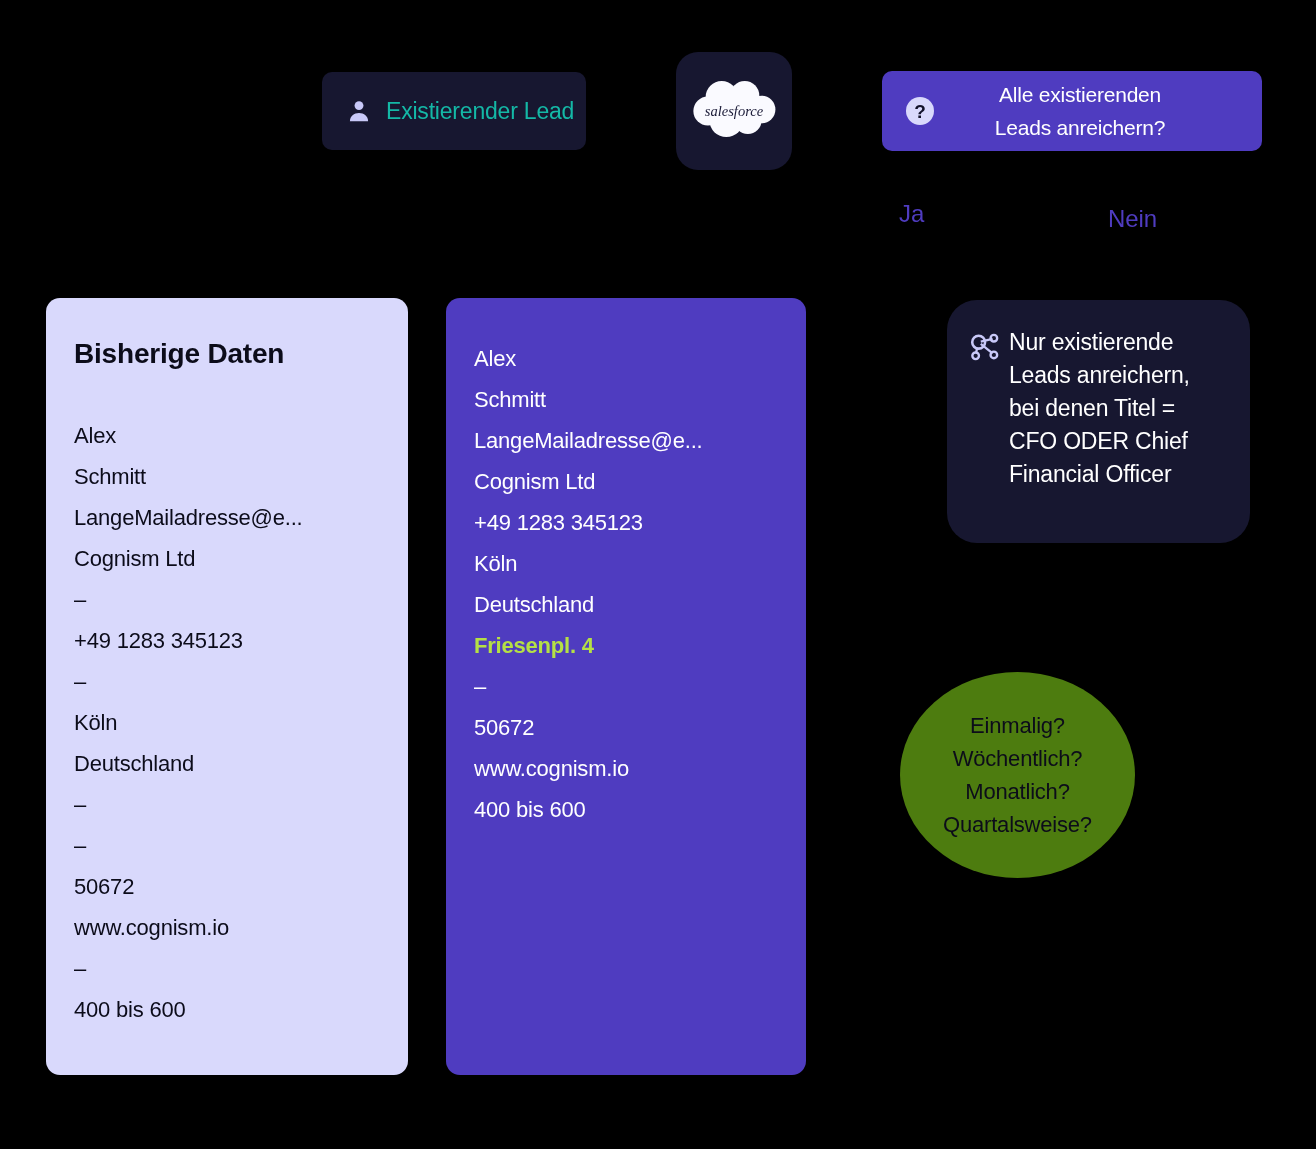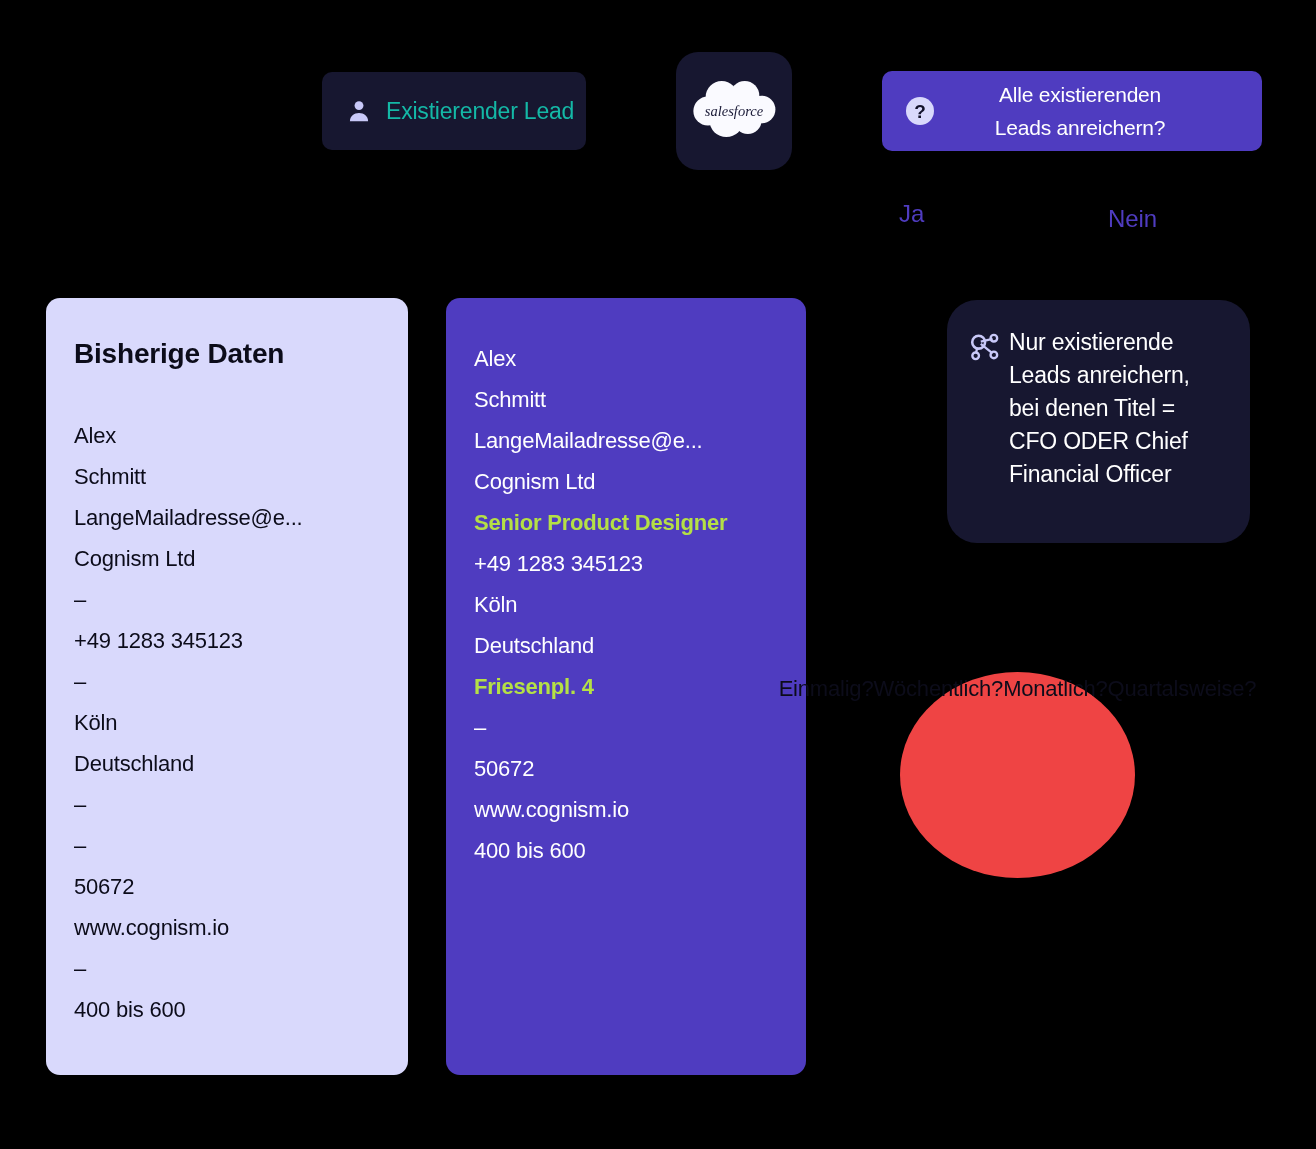--- a/index.html
+++ b/index.html
@@ -158,25 +158,25 @@
     letter-spacing: -0.2px;
   }
 
   
   .ellipse {
     position: absolute;
     left: 900px;
     top: 672px;
     width: 235px;
     height: 206px;
-    background: #ef4444;
+    background: #4d7c0f;
     border-radius: 50%;
     display: flex;
-    flex-direction: row;
-    align-items: flex-start;
+    flex-direction: column;
+    align-items: center;
     justify-content: center;
     color: #0C0C1A;
   }
   .ellipse .eline {
     font-size: 22px;
     line-height: 33px;
     letter-spacing: -0.2px;
     white-space: nowrap;
   }
 </style>
@@ -244,21 +244,20 @@
       <div class="field">400 bis 600</div>
     </div>
 </div>
 
 <div class="card card-new">
   <div class="field-list" id="new-fields">
       <div class="field">Alex</div>
       <div class="field">Schmitt</div>
       <div class="field">LangeMailadresse@e...</div>
       <div class="field">Cognism Ltd</div>
-      <div class="field changed">Senior Product Designer</div>
       <div class="field">+49 1283 345123</div>
       <div class="field">Köln</div>
       <div class="field">Deutschland</div>
       <div class="field changed">Friesenpl. 4</div>
       <div class="field">–</div>
       <div class="field">50672</div>
       <div class="field">www.cognism.io</div>
       <div class="field">400 bis 600</div>
     </div>
 </div>

